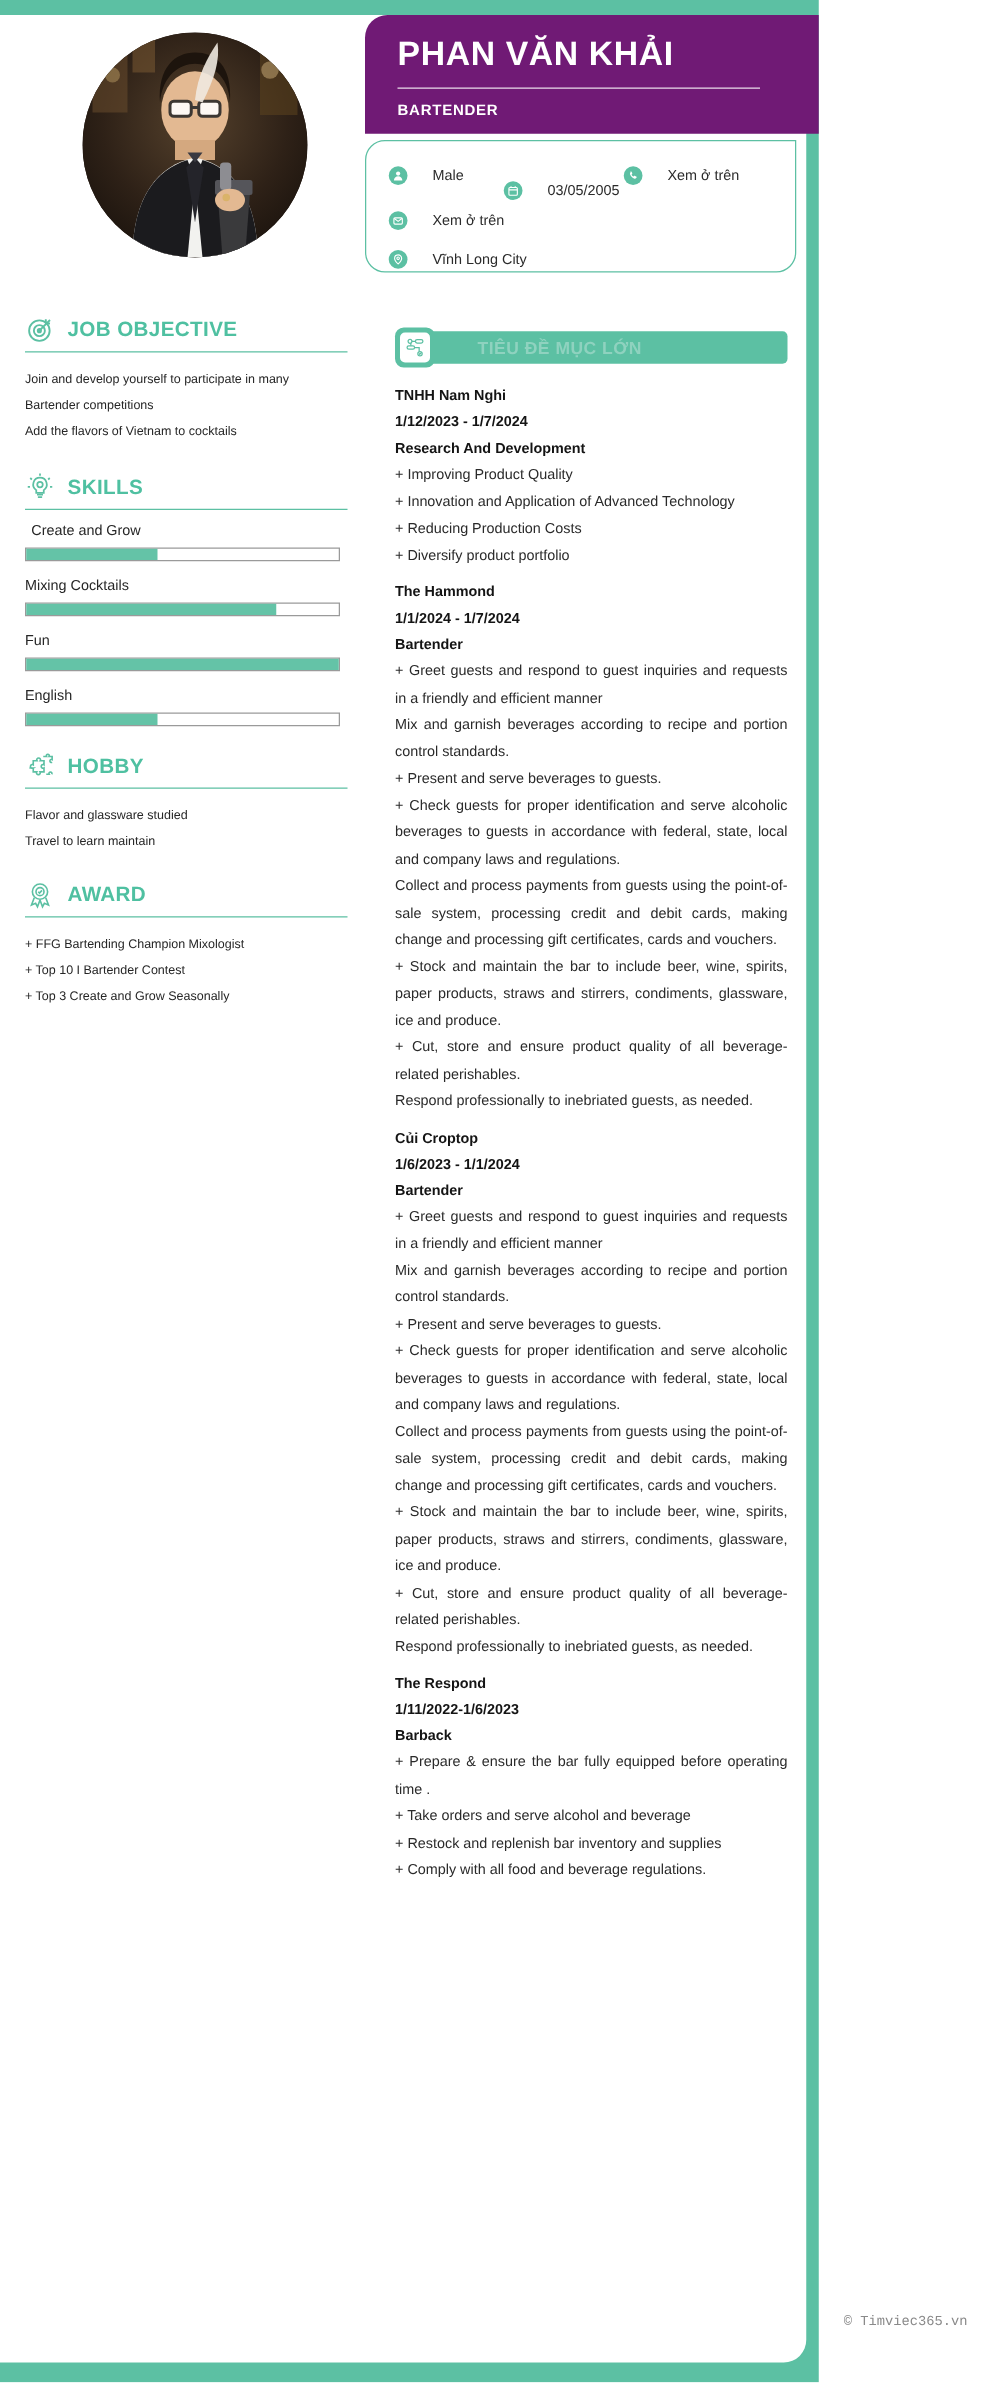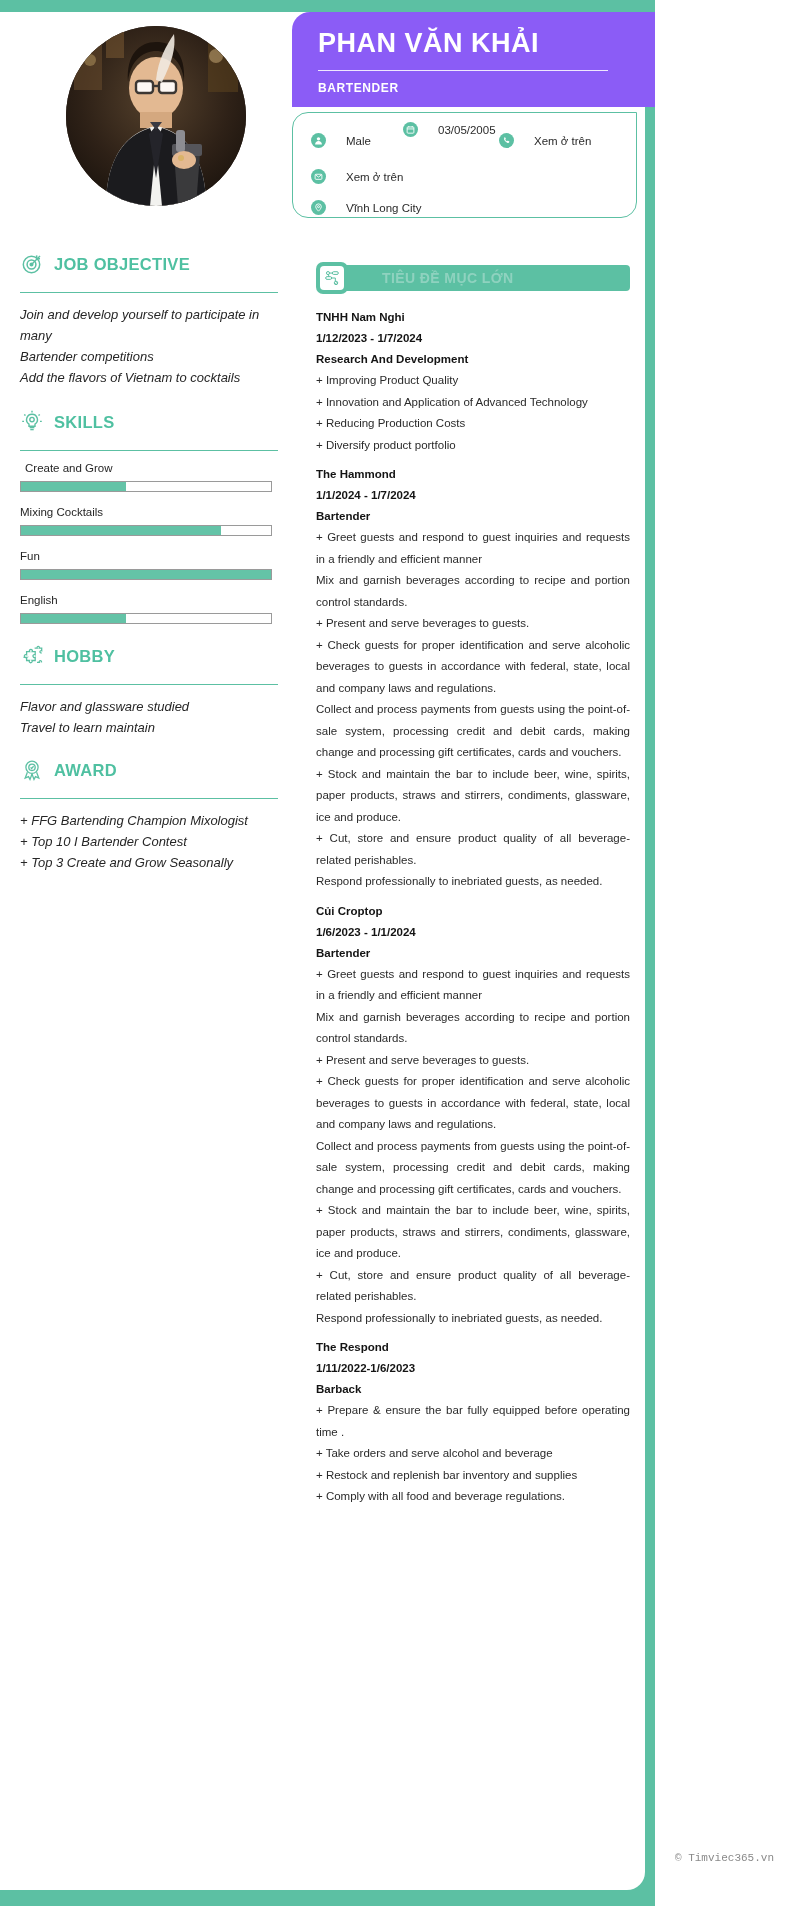--- a/index.html
+++ b/index.html
@@ -30,21 +30,21 @@
     min-height: 1878px;
     background: #ffffff;
     border-radius: 0 18px 18px 0;
   }
   
   .header-band {
     position: absolute;
     left: 292px; top: 12px;
     width: 363px;
     height: 95px;
-    background: #8b5cf6;
+    background: #701a75;
     border-radius: 18px 0 0 0;
   }
   .header-band .name {
     position: absolute;
     left: 26px; top: 16px;
     font-size: 27px;
     font-weight: bold;
     letter-spacing: .5px;
     color: #ffffff;
     white-space: nowrap;
@@ -78,21 +78,21 @@
   .contact-row {
     position: absolute;
     display: flex;
     align-items: center;
     gap: 20px;
     font-size: 11.5px;
     color: #2b2b2b;
     white-space: nowrap;
   }
   .r1 { left: 18px; top: 20px; }
-  .r2 { left: 110px; top: 9px; }
+  .r2 { left: 110px; top: 32px; }
   .r3 { left: 206px; top: 20px; }
   .r4 { left: 18px; top: 56px; }
   .r5 { left: 18px; top: 87px; }
   .cicon {
     width: 15px; height: 15px;
     border-radius: 50%;
     background: #5cc0a3;
     display: inline-flex;
     align-items: center;
     justify-content: center;
@@ -113,37 +113,36 @@
   .left-col {
     position: absolute;
     left: 20px; top: 252px;
     width: 258px;
   }
   .sec { margin-bottom: 18px; }
   .sec-head {
     display: flex;
     align-items: center;
     gap: 10px;
-    padding-bottom: 16px;
+    padding-bottom: 5px;
     border-bottom: 1.5px solid #5cc0a3;
     margin-bottom: 11px;
   }
   .sec-head .sicon { width: 24px; height: 24px; flex: 0 0 auto; }
   .sec-head .sicon svg { width: 24px; height: 24px; display: block; }
   .sec-title {
     font-size: 16.5px;
     font-weight: bold;
     color: #4fc0a1;
     letter-spacing: .3px;
   }
   .line {
-    font-size: 13px;
+    font-size: 10px;
     line-height: 21px;
     color: #262626;
-    font-style: italic;
   }
   
   .skill { margin-bottom: 14px; }
   .skill-name {
     font-size: 11.5px;
     color: #262626;
     margin-bottom: 7px;
   }
   .skill-name.indent { padding-left: 5px; }
   .bar {

